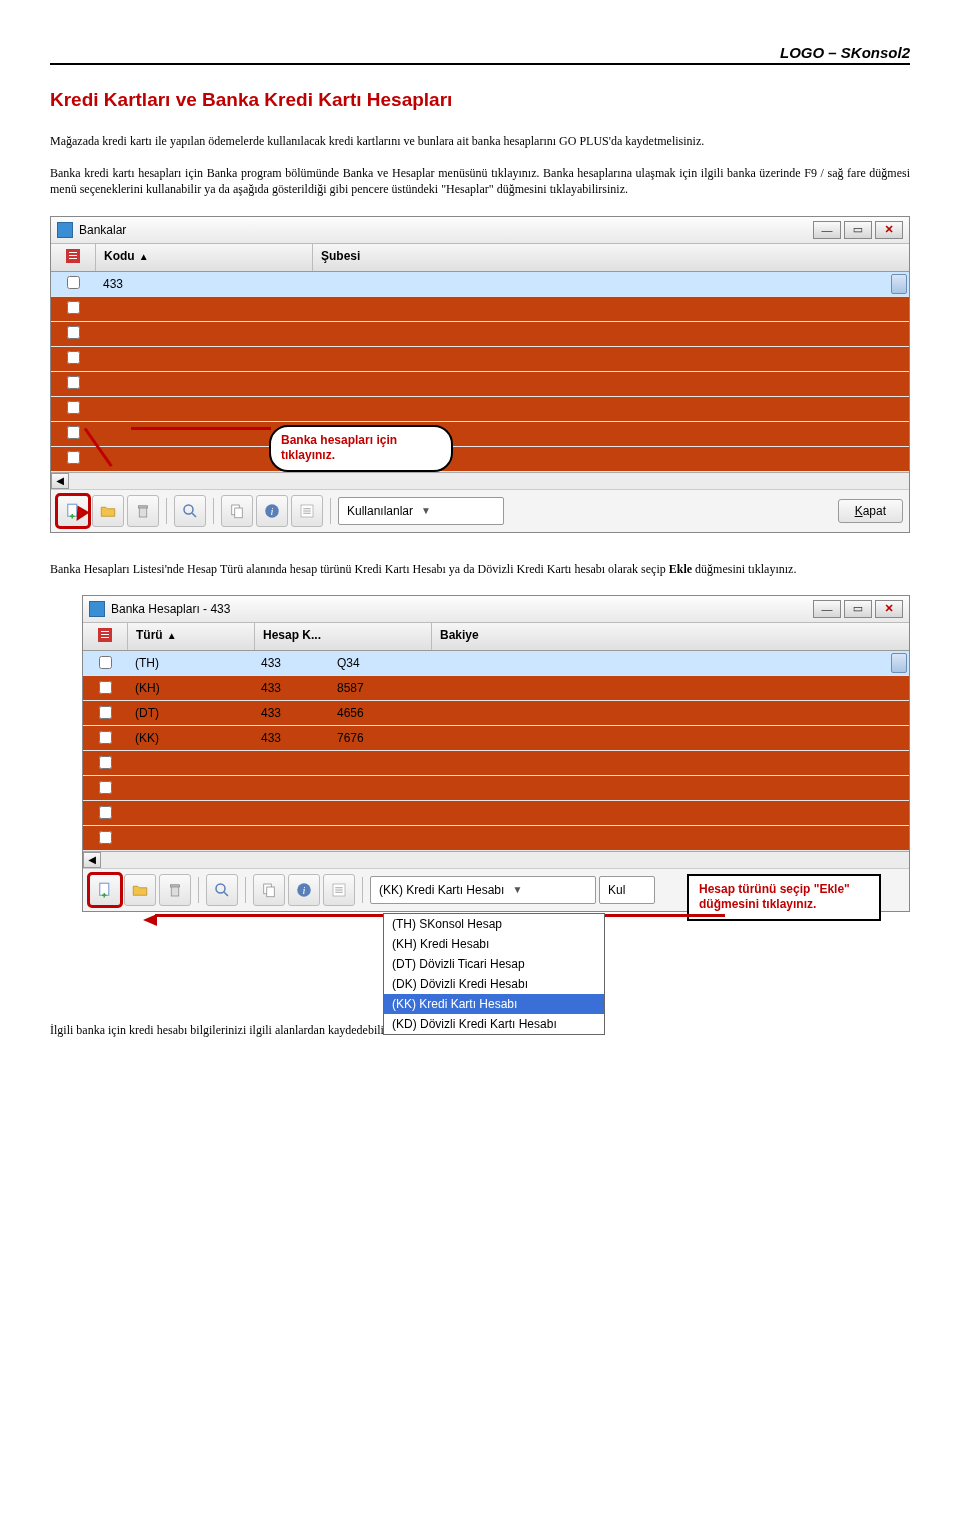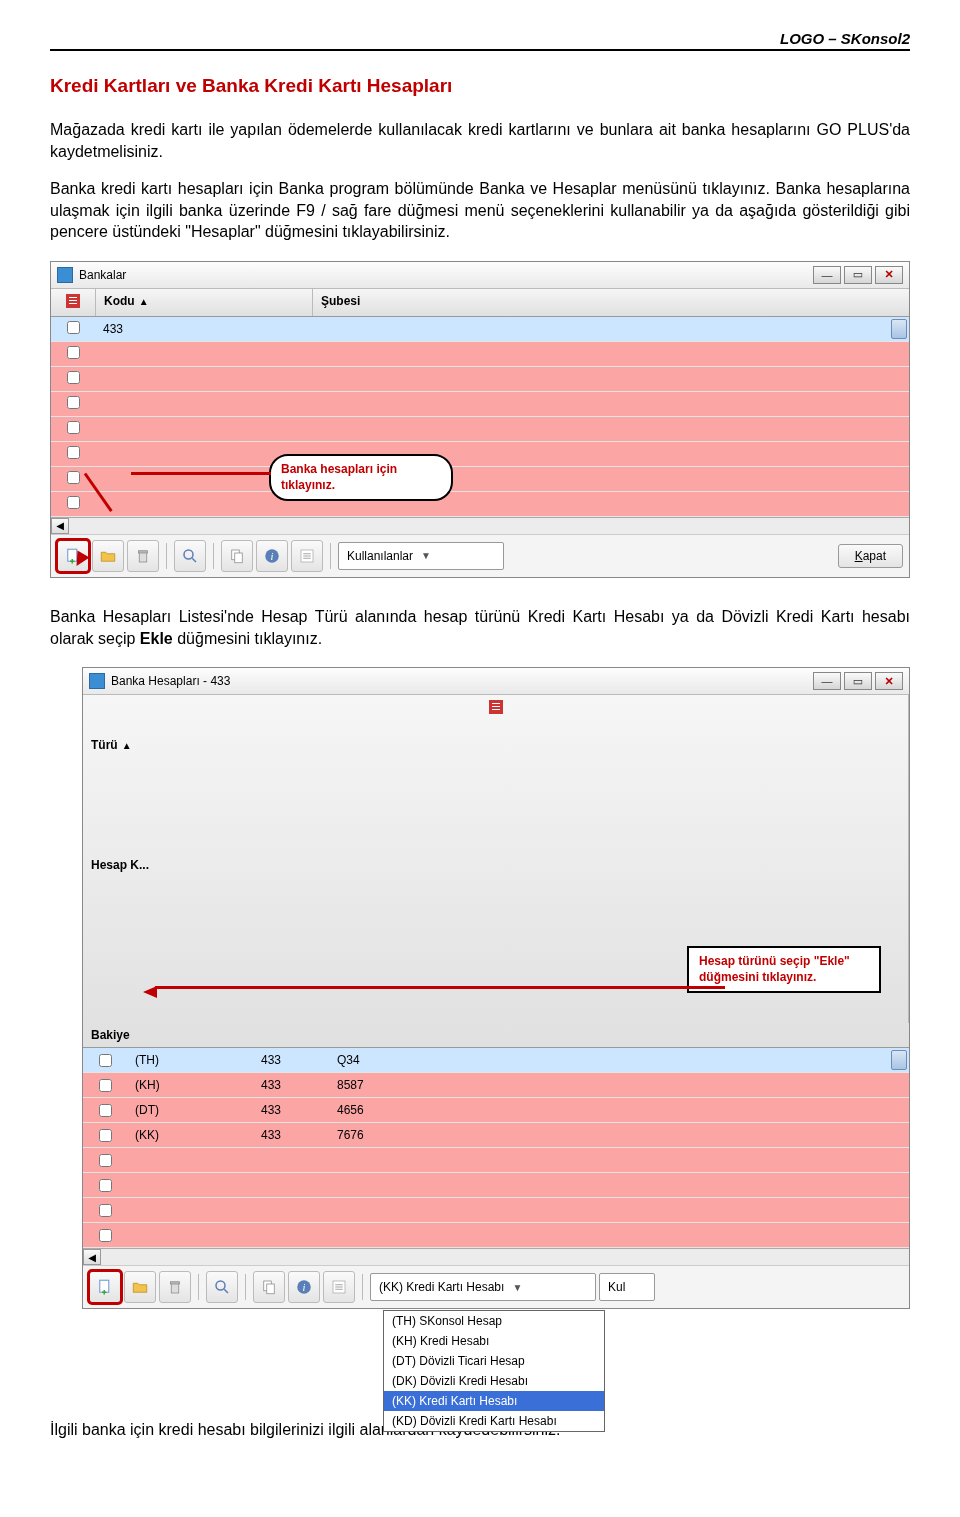--- a/index.html
+++ b/index.html
@@ -4,42 +4,43 @@
 <style>
   body {
     font-family: Verdana, Arial, sans-serif;
     margin: 0;
     padding: 0;
     background: #fff;
     color: #000;
     width: 960px;
   }
   .page {
-    padding: 30px 50px 30px 50px;
+    padding: 44px 50px 30px 50px;
   }
   .header-right {
     text-align: right;
     font-weight: bold;
     font-style: italic;
     font-size: 15px;
     border-bottom: 2px solid #000;
     padding-bottom: 2px;
     margin-bottom: 24px;
   }
   .main-heading {
     color: #c00000;
     font-weight: bold;
     font-size: 19px;
     margin-bottom: 22px;
   }
   .para {
-    font-size: 16px;
+    font-size: 12px;
     line-height: 1.35;
     text-align: justify;
     margin-bottom: 16px;
+    font-family: Liberation Serif, serif;
   }
   .para .bold { font-weight: bold; }
   .window {
     border: 1px solid #888;
     background: #f4f4f4;
     font-family: Tahoma, Arial, sans-serif;
     font-size: 12px;
     margin: 18px 0 10px 0;
     position: relative;
   }
@@ -80,21 +81,21 @@
   .ch.chk { width: 28px; flex: 0 0 28px; text-align:center; }
   .ch.kodu { flex: 0 0 200px; }
   .ch.adi { flex: 0 0 290px; }
   .ch.subesi { flex: 1; border-right:none; }
   .ch .sort { font-size:10px; margin-left:4px; }
   .filter-icon {
     width:14px;height:14px;display:inline-block;background:#c33;position:relative;
   }
   .filter-icon:after{content:"";position:absolute;left:3px;top:3px;width:8px;height:1px;background:#fff;box-shadow:0 3px 0 #fff,0 6px 0 #fff;}
   .grid-body {
-    background: #fca5a5;
+    background: #c2410c;
     max-height: 220px;
     overflow: hidden;
     position: relative;
   }
   .grid-row {
     display: flex;
     border-bottom: 1px solid #e5e5e5;
     height: 24px;
     align-items: center;
   }
@@ -115,21 +116,21 @@
     background: #fff;
     padding: 6px 10px;
     font-family: Verdana, Arial, sans-serif;
     font-size: 12px;
     color: #c00000;
     font-weight: bold;
     line-height: 1.3;
     white-space: normal;
     width: 160px;
   }
-  .callout1 { left: 218px; top: 192px; border-radius: 19px; }
+  .callout1 { left: 218px; top: 208px; border-radius: 19px; }
   .hscroll {
     display:flex; align-items:center;
     border-top:1px solid #aaa;
     background:#ececec;
     height:16px;
   }
   .hscroll .arrow {
     width:16px;height:14px;border:1px solid #999;background:linear-gradient(#fafafa,#ddd);
     display:flex;align-items:center;justify-content:center;font-size:10px;
   }
@@ -157,21 +158,21 @@
   }
   .select-box .caret {
     width:14px;height:14px;display:flex;align-items:center;justify-content:center;font-size:10px;color:#555;
   }
   .close-btn {
     margin-left:auto;
     border:1px solid #999;background:linear-gradient(#fafafa,#e4e4e4);
     padding:4px 16px;border-radius:3px;font-size:12px;
   }
   .close-btn .ul { text-decoration: underline; }
-  .col-headers2 { display:flex; background:linear-gradient(#f6f6f6,#e0e0e0); border-bottom:1px solid #999;flex-direction:column; }
+  .col-headers2 { display:flex; background:linear-gradient(#f6f6f6,#e0e0e0); border-bottom:1px solid #999; }
   .ch2 { padding:5px 8px; font-weight:bold; font-size:12px; border-right:1px solid #bbb; }
   .ch2.chk { flex:0 0 28px; text-align:center;}
   .ch2.turu { flex:0 0 110px;}
   .ch2.hkodu { flex:0 0 160px;}
   .ch2.hadi { flex:0 0 280px;}
   .ch2.bakiye { flex:1; border-right:none;}
   .cell2 { padding:0 8px; font-size:12px; }
   .cell2.chk { flex:0 0 28px; text-align:center;}
   .cell2.turu { flex:0 0 110px;}
   .cell2.hkodu-a { flex:0 0 60px;}

